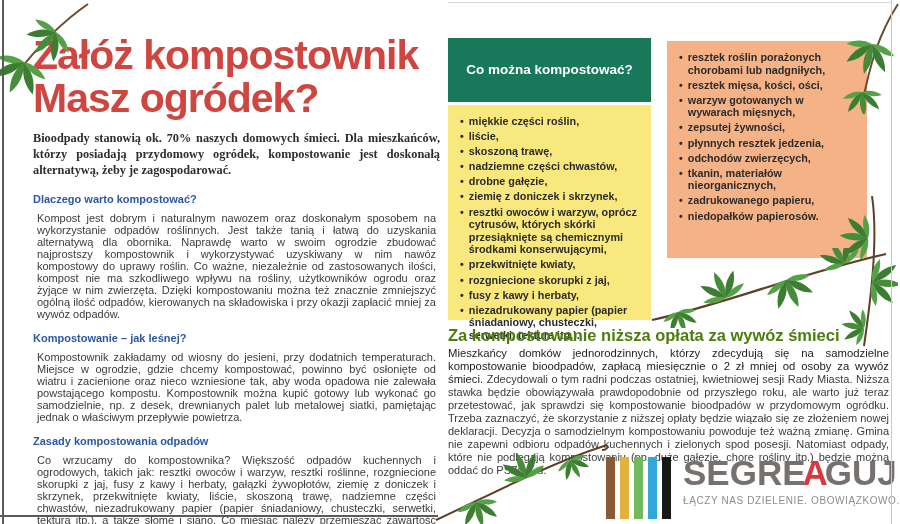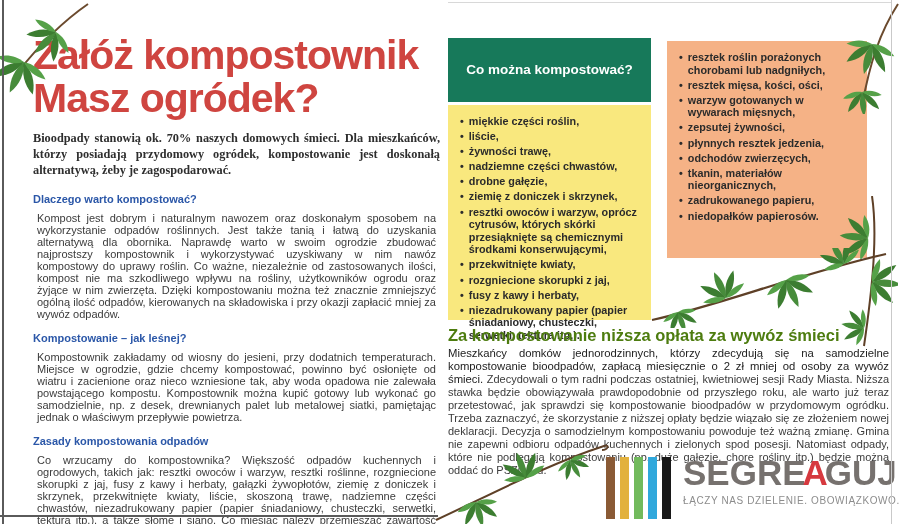--- a/index.html
+++ b/index.html
@@ -100,21 +100,21 @@
           <li>
               <span class="b">•</span>
               <span class="t">miękkie części roślin,</span>
             </li>
           <li>
               <span class="b">•</span>
               <span class="t">liście,</span>
             </li>
           <li>
               <span class="b">•</span>
-              <span class="t">żywności trawę,</span>
+              <span class="t">skoszoną trawę,</span>
             </li>
           <li>
               <span class="b">•</span>
               <span class="t">nadziemne części chwastów,</span>
             </li>
           <li>
               <span class="b">•</span>
               <span class="t">drobne gałęzie,</span>
             </li>
           <li>

